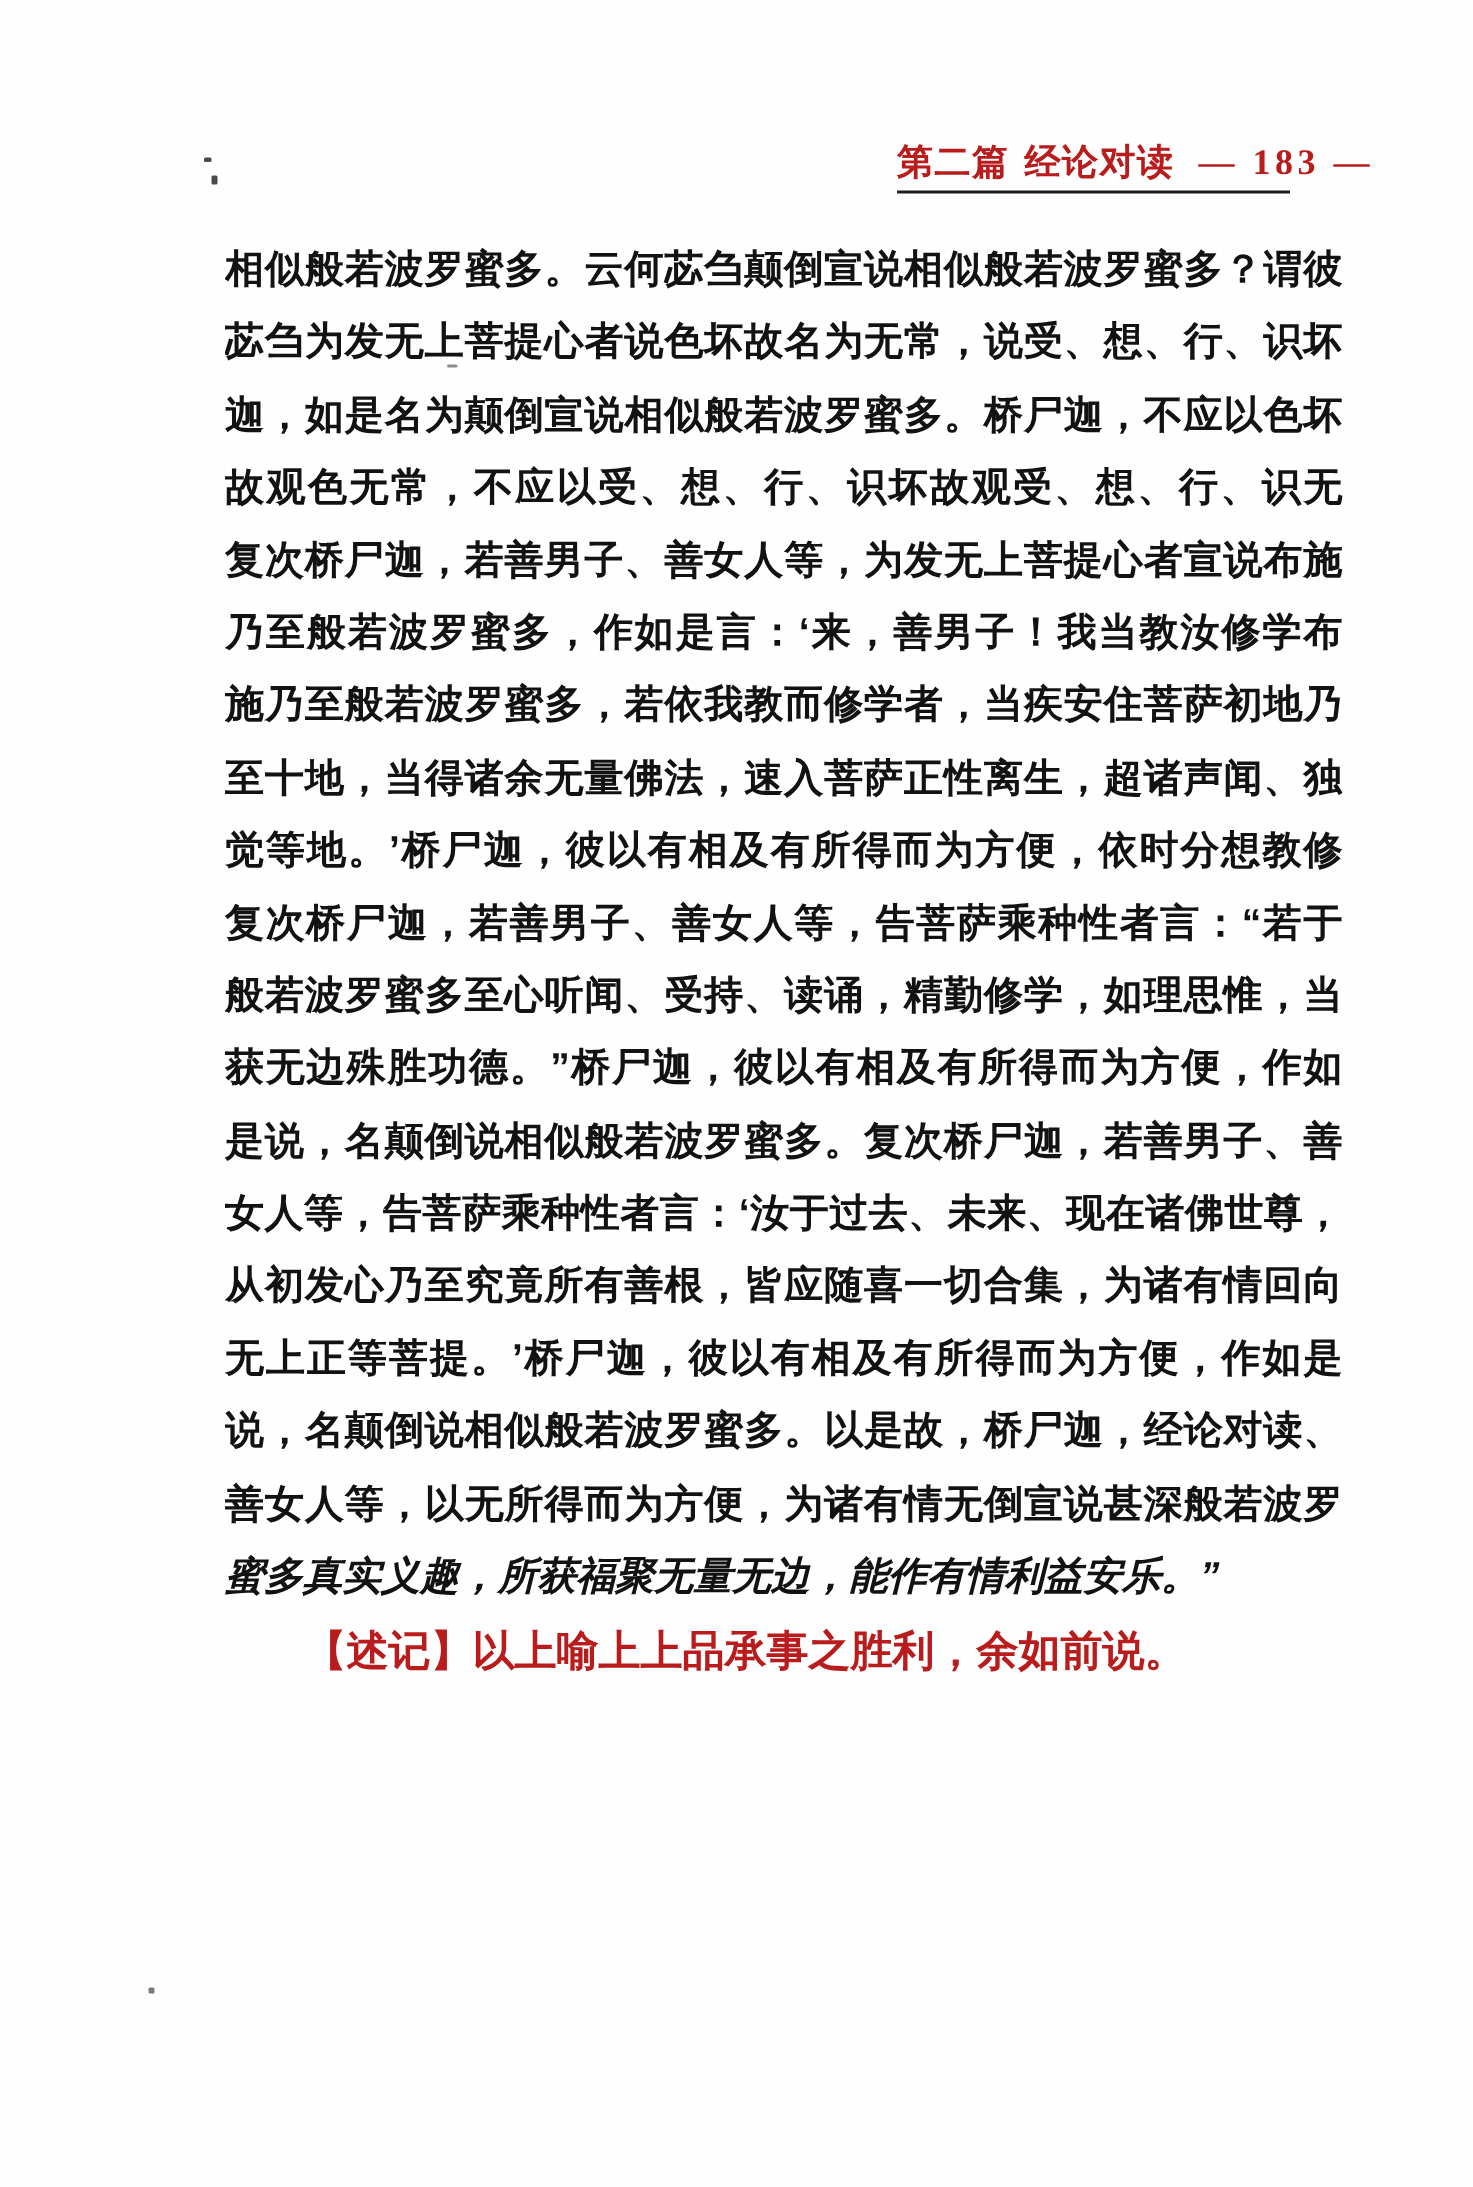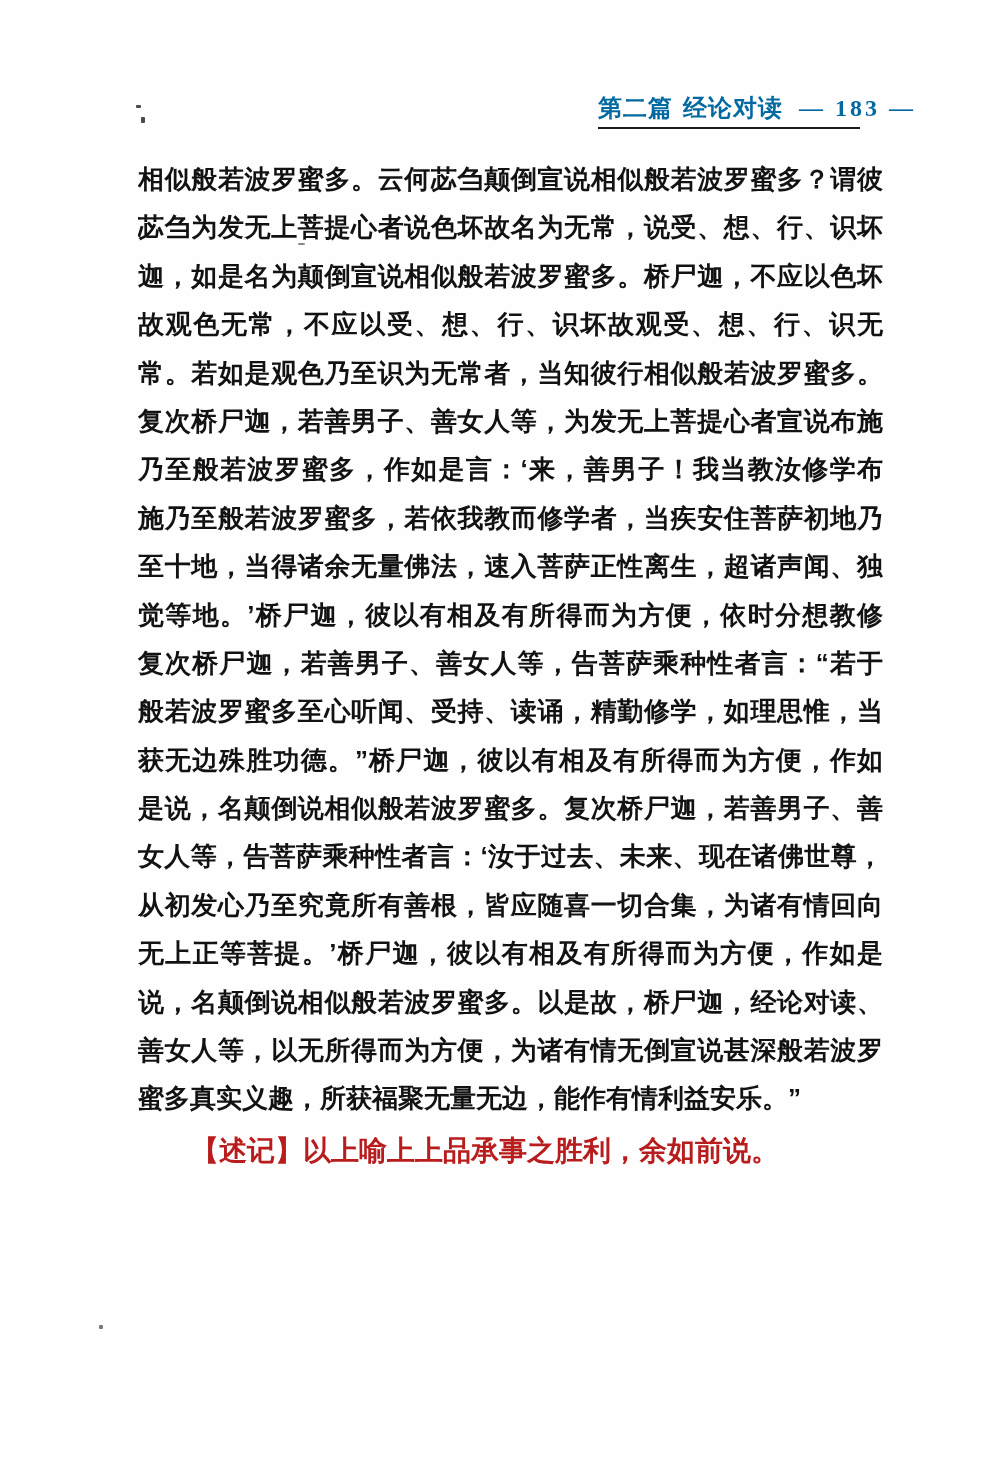--- a/index.html
+++ b/index.html
@@ -18,43 +18,44 @@
     top: 92px;
     width: 262px;
     text-align: center;
     white-space: nowrap;
     font-family: "Liberation Serif", serif;
     font-weight: 700;
     font-size: 24px;
     letter-spacing: 1px;
     border-bottom: 2px solid #1c1c1c;
     padding-bottom: 3px;
-    color: #0369a1;
+    color: #b91c1c;
   }
   .header .sec { margin-right: 10px; }
   .header .pgnum { margin-left: 16px; letter-spacing: 3px; }
   .bodytext {
     position: absolute;
-    left: 138px;
+    left: 150px;
     top: 155px;
     width: 745px;
   }
   .ln {
     height: 48.4px;
     line-height: 48.4px;
     font-size: 26px;
     font-weight: 700;
     color: #121212;
     text-align: justify;
     text-align-last: justify;
     overflow: hidden;
   }
   .ln.lastline {
     text-align: right;
     text-align-last: left;
+    font-style: italic;
   }
   .note {
     height: 50px;
     line-height: 50px;
     margin-top: 3px;
     font-family: "Liberation Serif", serif;
     font-weight: 600;
     font-size: 28px;
     color: #b91c1c;
     text-indent: 53px;
@@ -74,21 +75,20 @@
 
   <div class="header">
     <span class="sec">第二篇</span><span>经论对读</span><span class="pgnum">— 183 —</span>
   </div>
 
   <div class="bodytext">
     <div class="ln">相似般若波罗蜜多。云何苾刍颠倒宣说相似般若波罗蜜多？谓彼</div>
     <div class="ln">苾刍为发无上菩提心者说色坏故名为无常，说受、想、行、识坏</div>
     <div class="ln">迦，如是名为颠倒宣说相似般若波罗蜜多。桥尸迦，不应以色坏</div>
     <div class="ln">故观色无常，不应以受、想、行、识坏故观受、想、行、识无</div>
-    <div class="ln">常。若如是观色乃至识为无常者，当知彼行相似般若波罗蜜多。</div>
     <div class="ln">复次桥尸迦，若善男子、善女人等，为发无上菩提心者宣说布施</div>
     <div class="ln">乃至般若波罗蜜多，作如是言：‘来，善男子！我当教汝修学布</div>
     <div class="ln">施乃至般若波罗蜜多，若依我教而修学者，当疾安住菩萨初地乃</div>
     <div class="ln">至十地，当得诸余无量佛法，速入菩萨正性离生，超诸声闻、独</div>
     <div class="ln">觉等地。’桥尸迦，彼以有相及有所得而为方便，依时分想教修</div>
     <div class="ln">复次桥尸迦，若善男子、善女人等，告菩萨乘种性者言：“若于</div>
     <div class="ln">般若波罗蜜多至心听闻、受持、读诵，精勤修学，如理思惟，当</div>
     <div class="ln">获无边殊胜功德。”桥尸迦，彼以有相及有所得而为方便，作如</div>
     <div class="ln">是说，名颠倒说相似般若波罗蜜多。复次桥尸迦，若善男子、善</div>
     <div class="ln">女人等，告菩萨乘种性者言：‘汝于过去、未来、现在诸佛世尊，</div>

